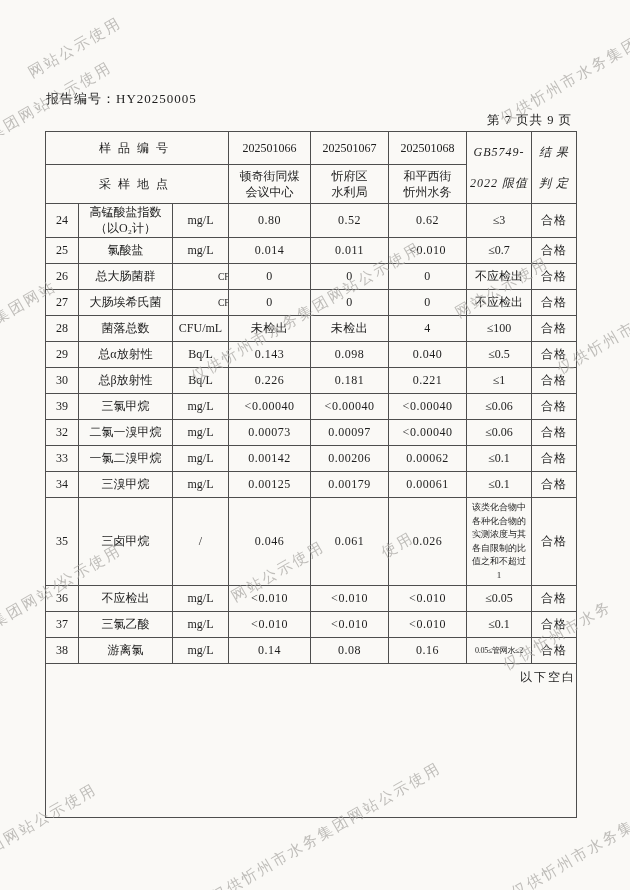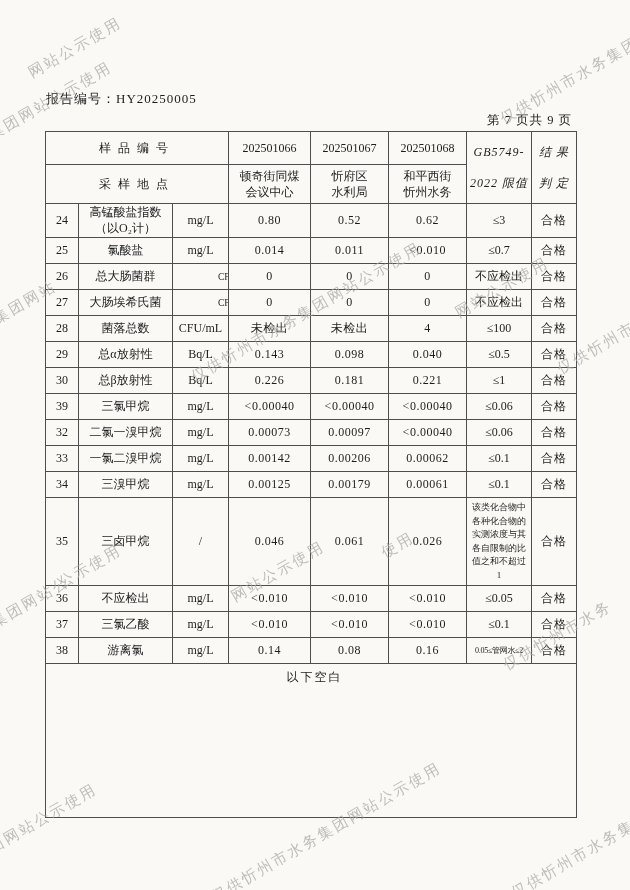--- a/index.html
+++ b/index.html
@@ -36,21 +36,21 @@
   td.c-no{font-size:12.5px;}
   td.c-item{text-align:left;padding-left:6px;white-space:pre-line;line-height:1.3;}
   td.c-unit{font-size:11.5px;}
   td.c-unit.unit-small{font-size:9.5px;letter-spacing:-0.2px;padding-left:45px;}
   td.c-val{font-size:12.5px;letter-spacing:0.5px;}
   td.c-limit{font-size:12px;}
   td.c-limit.limit-para{font-size:9px;line-height:1.5;padding:3px 3px;letter-spacing:0;}
   td.c-limit.limit-compact{font-size:8px;letter-spacing:-0.3px;white-space:nowrap;padding:0;margin-left:40px;}
   td.c-res{font-size:12px;letter-spacing:1px;}
 
-  tr.blank td{height:148px;vertical-align:top;text-align:center;
+  tr.blank td{height:148px;vertical-align:top;text-align:right;
     padding:5px 0 0 7px;font-size:12px;letter-spacing:2px;}
 
   .wm-layer{position:absolute;inset:0;pointer-events:none;z-index:5;}
   .wm{
     position:absolute;transform:rotate(-30deg);transform-origin:0 0;
     white-space:nowrap;font-family:"Liberation Sans", sans-serif;
     font-size:15px;letter-spacing:2.5px;color:#a9a7a3;opacity:0.72;
   }
 </style>
 </head>

